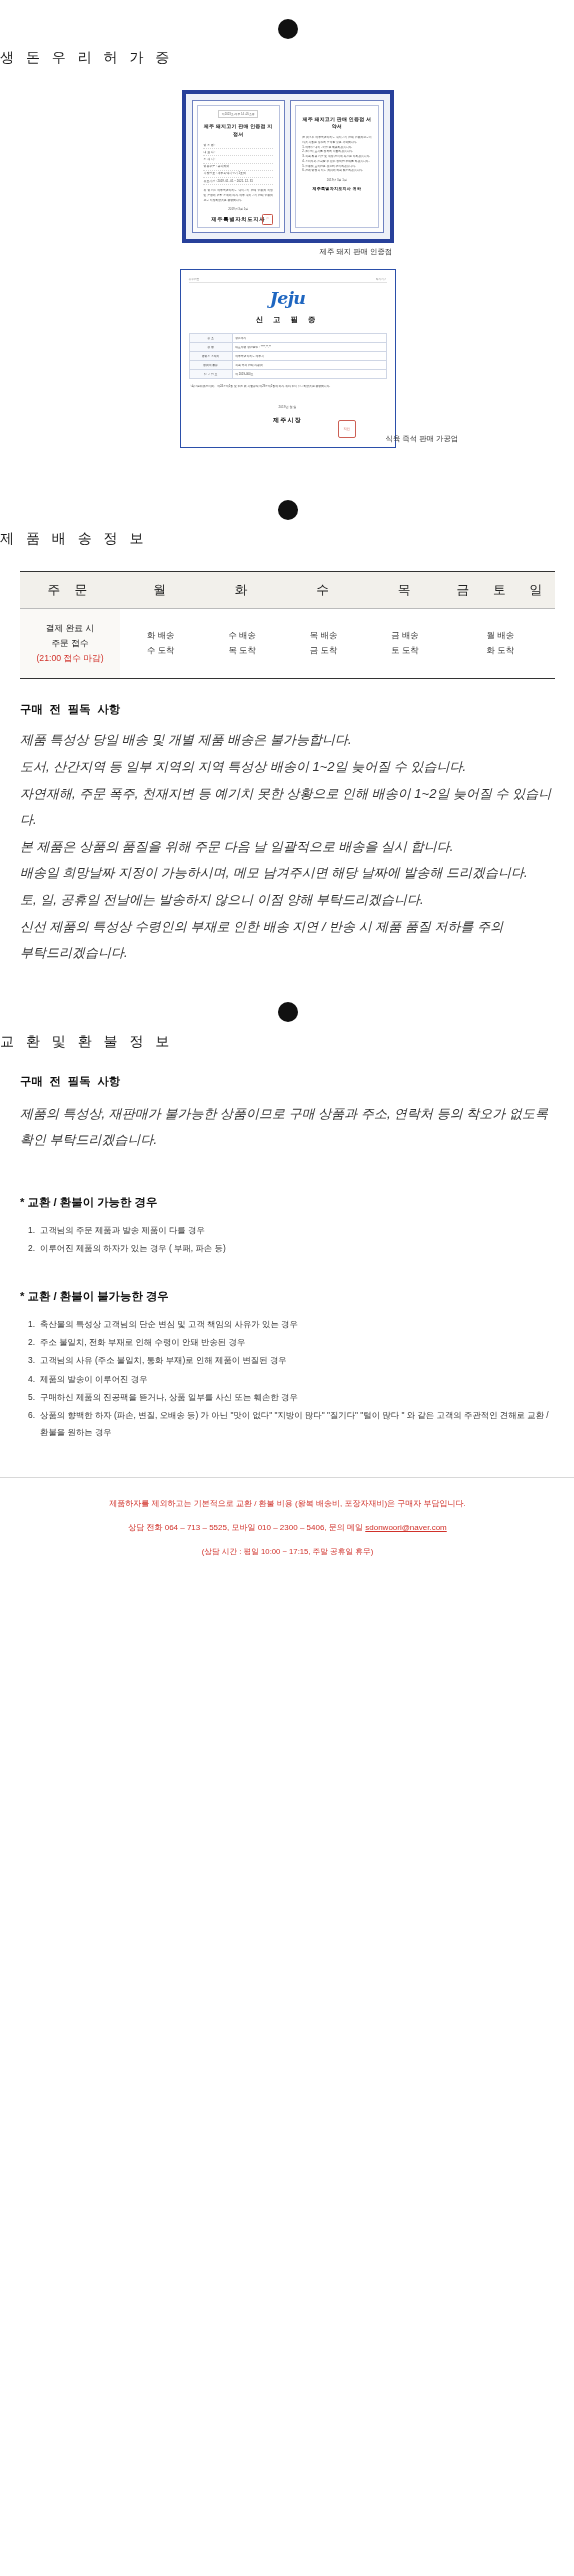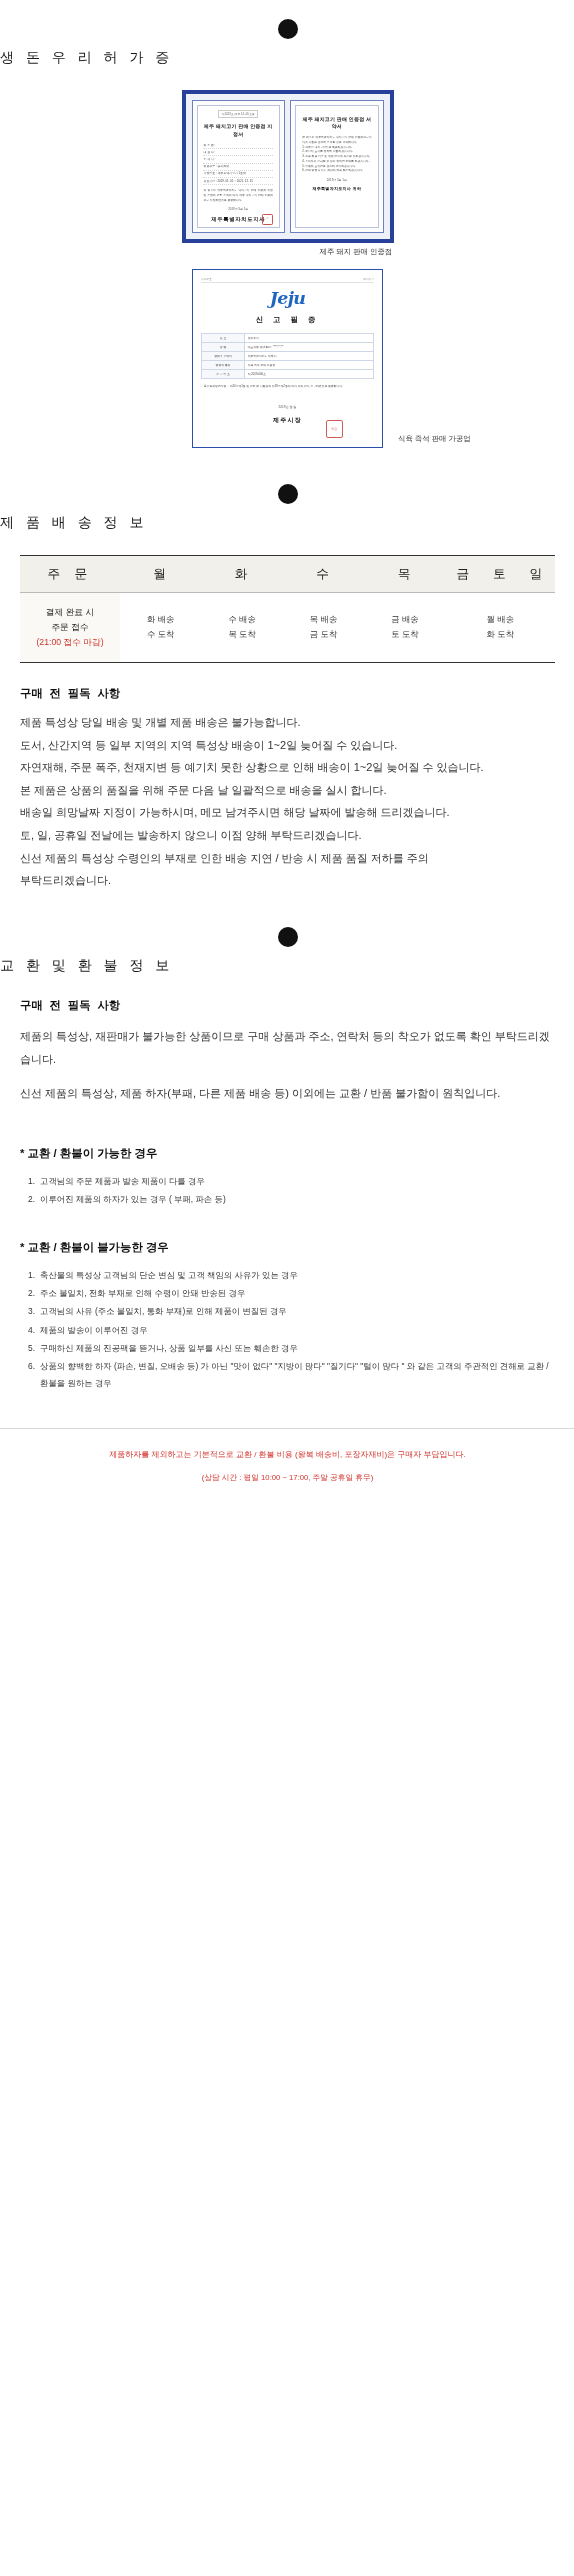--- a/index.html
+++ b/index.html
@@ -130,22 +130,22 @@
   .cert-caption {
     text-align: right;
     font-size: 7.4px;
     color: #333;
     margin-top: 4px;
     padding-right: 1.3px;
   }
 
   
   .cert2-wrap {
-    width: 191px;
-    margin: 12px auto 0 auto;
+    width: 216px;
+    margin: 12px auto 16px auto;
     position: relative;
   }
   .cert2 {
     border: 1.3px solid #2b4faa;
     background: #fff;
     padding: 6.7px 8px 10.7px 8px;
     min-height: 179px;
     position: relative;
   }
   .cert2-topbar {
@@ -266,24 +266,25 @@
   
   .block { width: 535px; margin: 0 auto; }
   .block-title {
     font-size: 11.4px;
     font-weight: bold;
     color: #111;
     margin: 23px 0 10.7px 0;
     font-family: Liberation Mono, monospace;
   }
   .block-body p {
-    font-size: 11px;
+    font-size: 13px;
     line-height: 2.05;
     color: #333;
     margin: 0;
+    font-style: italic;
   }
   .block-body p.gap { margin-top: 12px; }
 
   .sec-exchange { padding: 35px 0 0 0; }
 
   .star-title {
     font-size: 11.4px;
     font-weight: bold;
     color: #111;
     margin: 0 0 12px 0;
@@ -463,21 +464,20 @@
   </section>
 
   <section class="sec-exchange">
     <div class="dot"></div>
     <h2 class="sec-title">교 환 및 환 불 정 보</h2>
 
     <div class="block">
       <div class="block-title">구매 전 필독 사항</div>
       <div class="block-body">
         <p class="gap">제품의 특성상, 재판매가 불가능한 상품이므로 구매 상품과 주소, 연락처 등의 착오가 없도록 확인 부탁드리겠습니다.</p>
-        <p class="gap">신선 제품의 특성상, 제품 하자(부패, 다른 제품 배송 등) 이외에는 교환 / 반품 불가함이 원칙입니다.</p>
       </div>
 
       <div class="spacer-xl"></div>
 
       <div class="star-title">* 교환 / 환불이 가능한 경우</div>
       <ol class="num-list">
         <li>고객님의 주문 제품과 발송 제품이 다를 경우</li>
         <li>이루어진 제품의 하자가 있는 경우 ( 부패, 파손 등)</li>
       </ol>
 
@@ -490,17 +490,20 @@
         <li>고객님의 사유 (주소 불일치, 통화 부재)로 인해 제품이 변질된 경우</li>
         <li>제품의 발송이 이루어진 경우</li>
         <li>구매하신 제품의 진공팩을 뜯거나, 상품 일부를 사신 또는 훼손한 경우</li>
         <li>상품의 향백한 하자 (파손, 변질, 오배송 등) 가 아닌 "맛이 없다" "지방이 많다" "질기다" "털이 많다 " 와 같은 고객의 주관적인 견해로 교환 / 환불을 원하는 경우</li>
       </ol>
     </div>
   </section>
 
   <footer class="footer">
     <p>제품하자를 제외하고는 기본적으로 교환 / 환불 비용 (왕복 배송비, 포장자재비)은 구매자 부담입니다.</p>
-    <p class="last small">(상담 시간 : 평일 10:00 ~ 17:00, 주말 공휴일 휴무)</p>
+    <p>
+      <span>상담 전화 064 – 713 –  5525, 모바일 010 –  2300 –  5406, 문의 메일 </span><a href="#">sdonwoori@naver.com</a>
+    </p>
+    <p class="last small">(상담 시간 : 평일 10:00 ~ 17:15, 주말 공휴일 휴무)</p>
   </footer>
 
 </div>
 
 
 </body></html>

